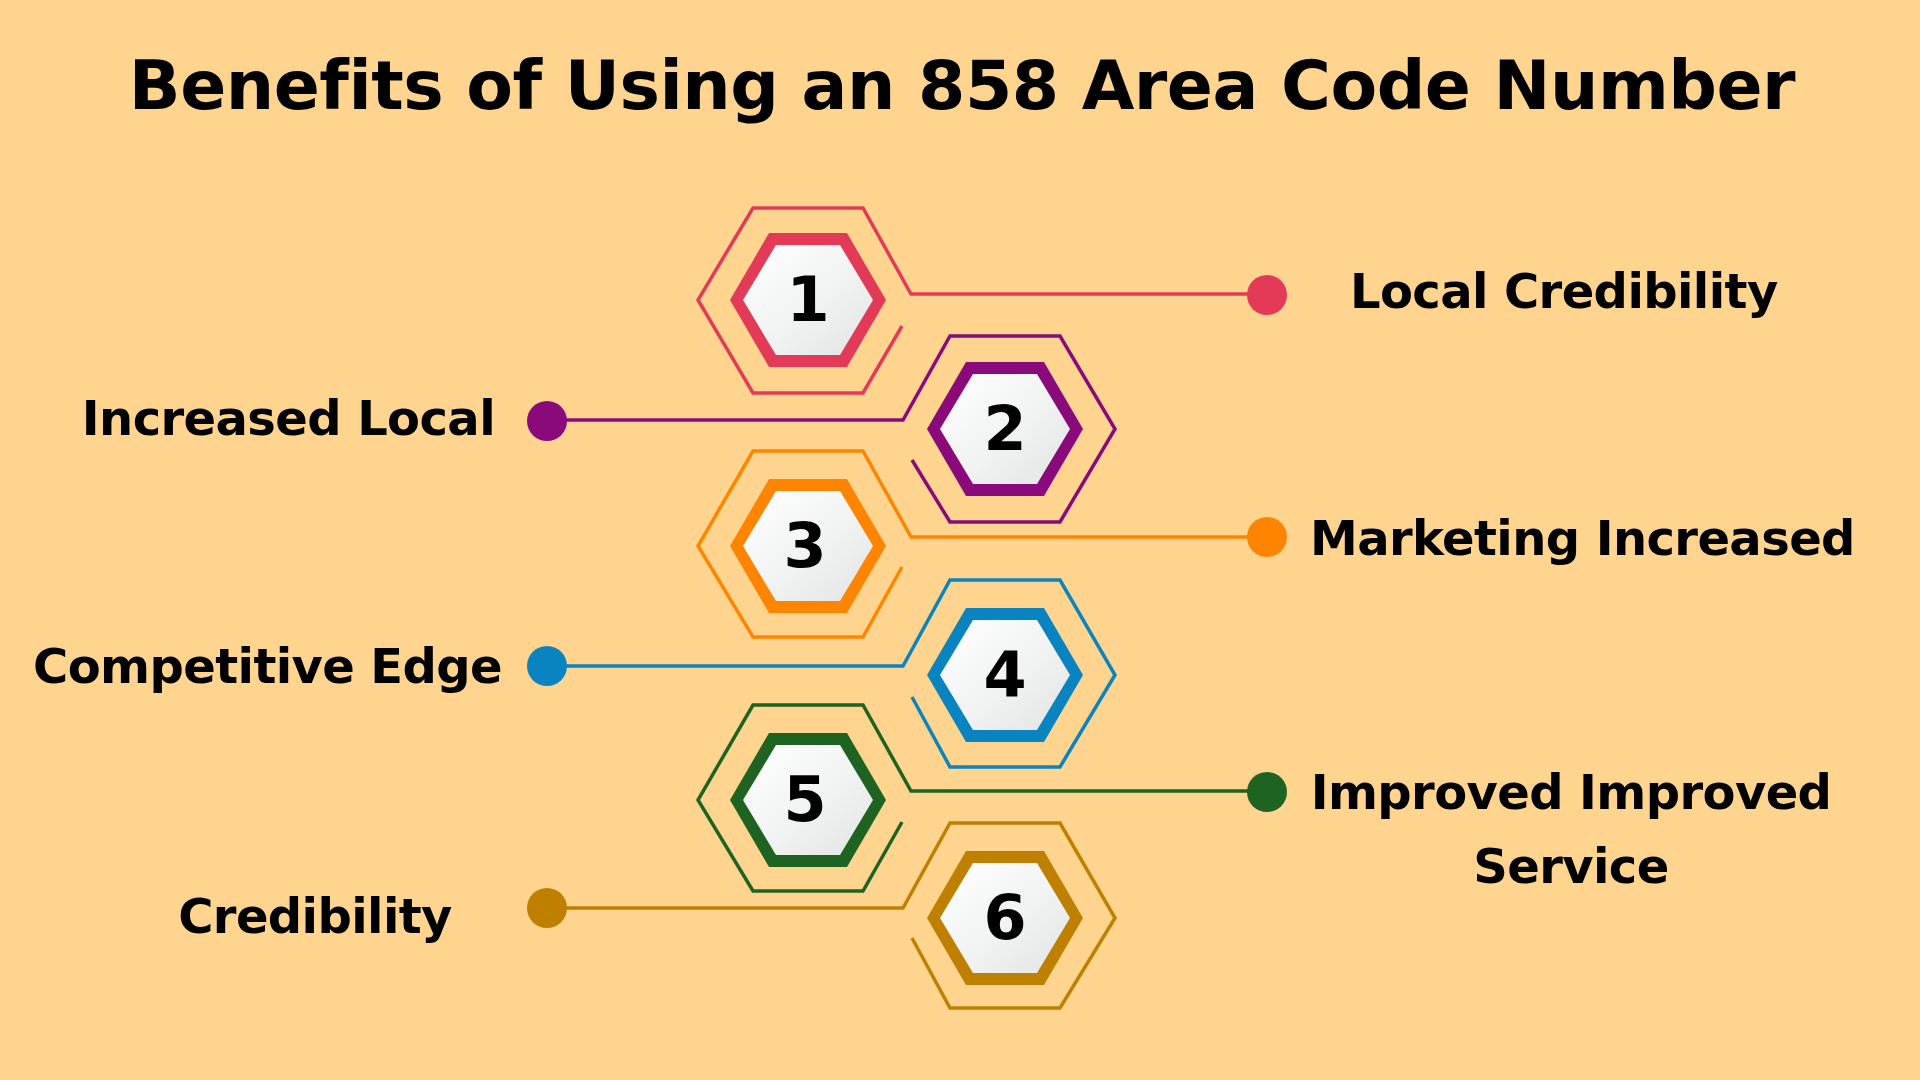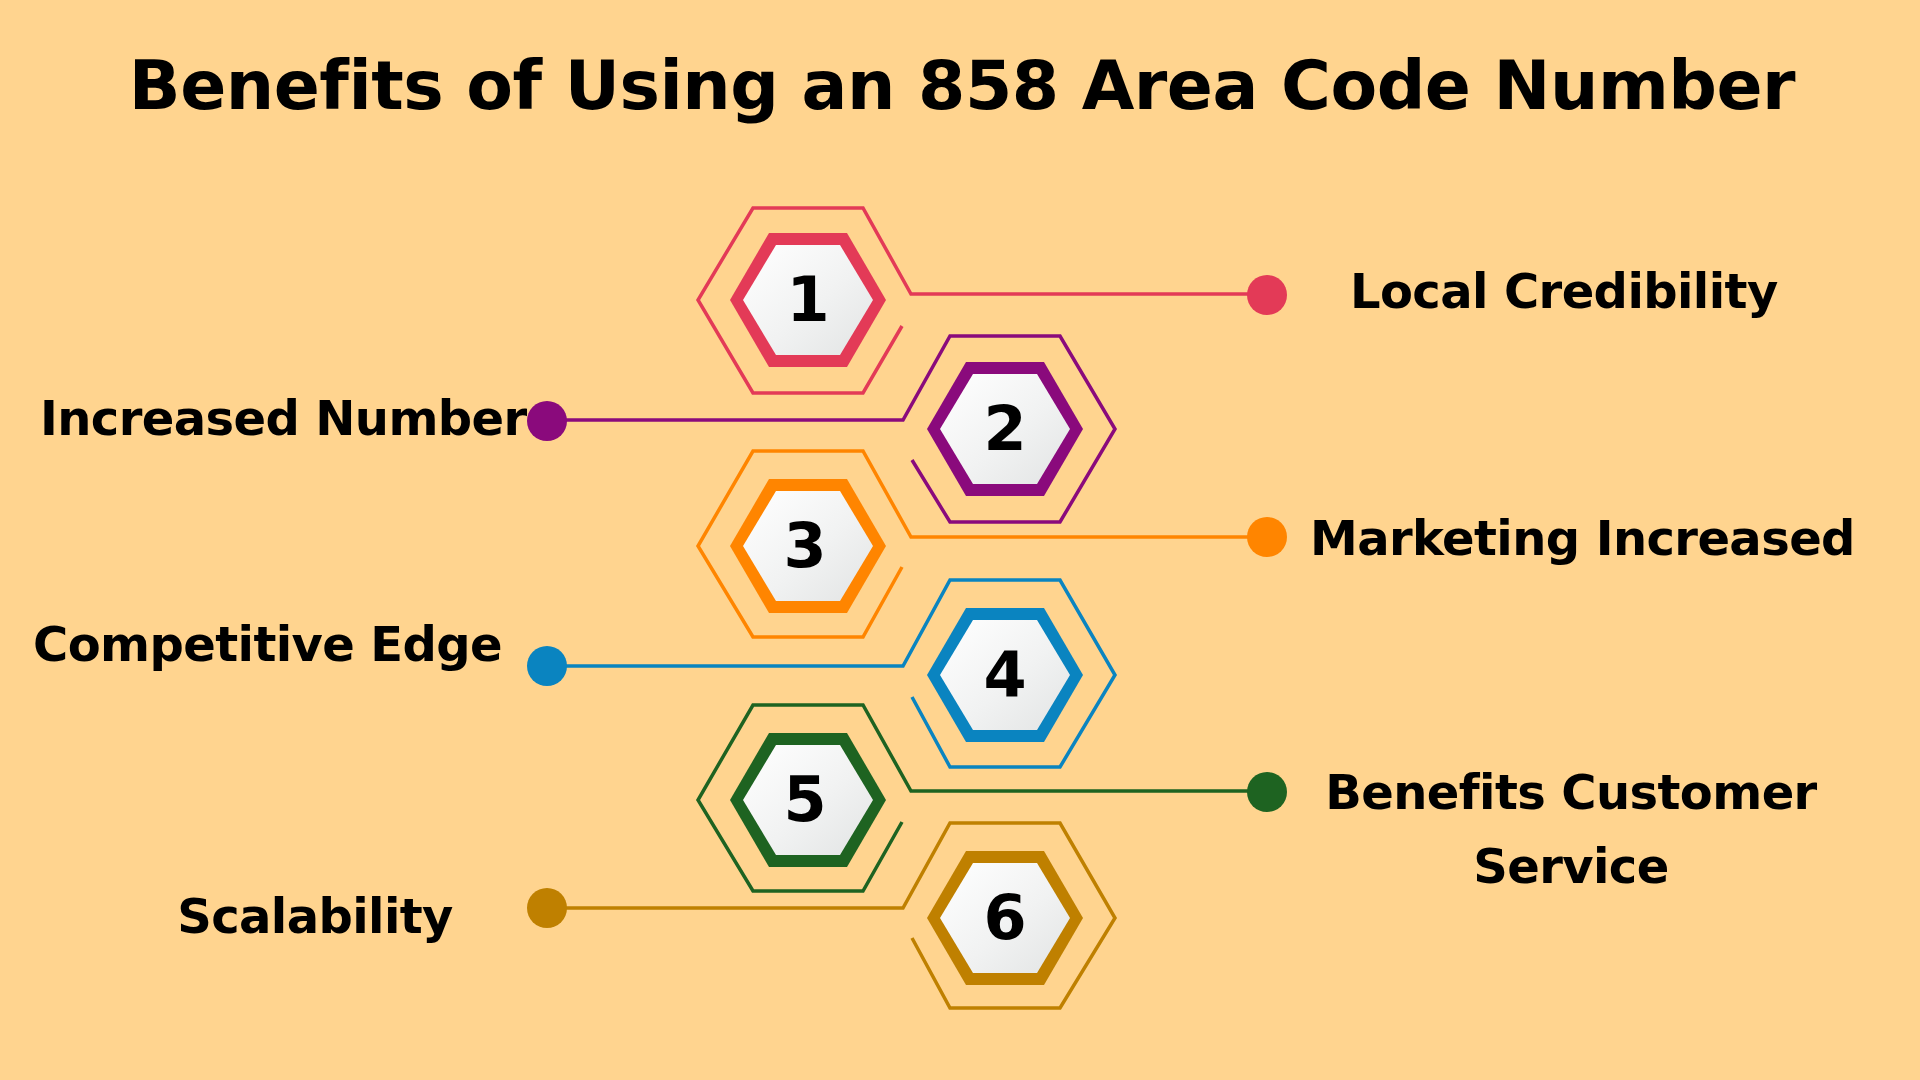--- a/index.html
+++ b/index.html
@@ -91,21 +91,21 @@
 <div class="num" style="left:748px; top:255px;">1</div>
 <div class="num" style="left:945px; top:384px;">2</div>
 <div class="num" style="left:745px; top:501px;">3</div>
 <div class="num" style="left:945px; top:630px;">4</div>
 <div class="num" style="left:745px; top:755px;">5</div>
 <div class="num" style="left:945px; top:873px;">6</div>
 
 <div class="label" style="left:1310px; top:254px;margin-left:40px;">Local Credibility</div>
 <div class="label" style="left:1310px; top:501px;">Marketing Increased</div>
 <div class="label center" style="left:1306px; top:755px; width:530px;">
-  <div>Benefits Customer</div>
+  <div>Improved Improved</div>
   <div>Service</div>
 </div>
 
-<div class="label left" style="left:40px; top:381px; width:455px;">Increased Number</div>
-<div class="label left" style="left:20px; top:607px; width:482px;">Competitive Edge</div>
+<div class="label left" style="left:40px; top:381px; width:455px;">Increased Local</div>
+<div class="label left" style="left:20px; top:629px; width:482px;">Competitive Edge</div>
 <div class="label center" style="left:120px; top:879px; width:390px;">
-  <div>Scalability</div>
+  <div>Credibility</div>
 </div>
 
 </body></html>

